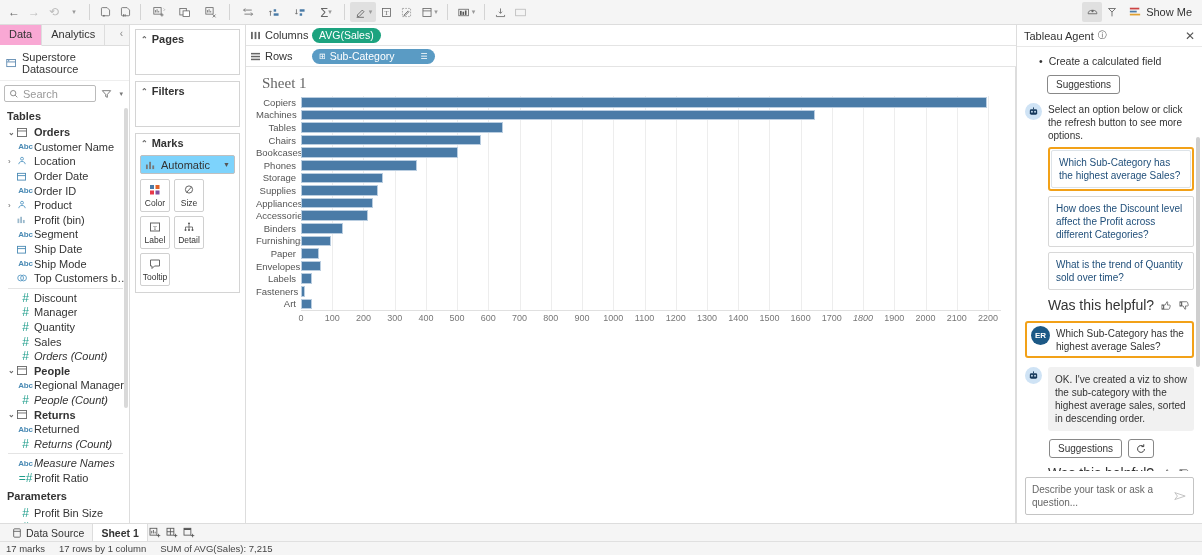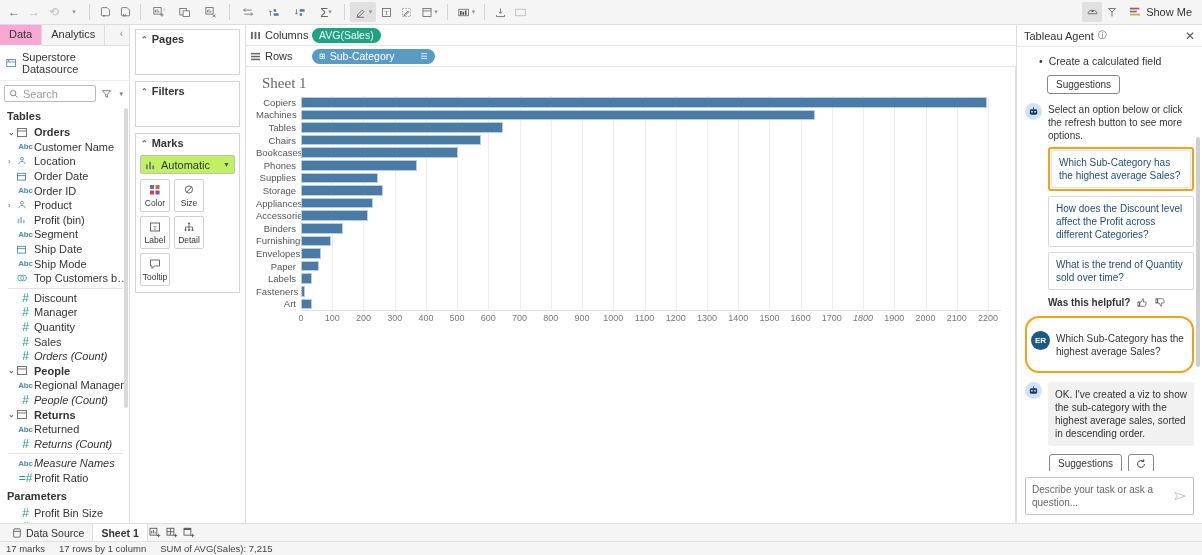--- a/index.html
+++ b/index.html
@@ -62,21 +62,21 @@
 
   
   .center { flex:1; display:flex; min-width:0; }
   .shelfcol { width:116px; min-width:116px; border-right:1px solid #ddd; background:#fff; padding:4px 5px 0 5px; }
   .card { border:1px solid #d4d4d4; margin-bottom:6px; background:#fff; }
   .card-h { font-weight:bold; font-size:11px; padding:3px 5px; display:flex; align-items:center; gap:4px; color:#333;}
   .card-h .chev { font-size:8px; color:#666; }
   .card-body { min-height:26px; }
   .marks-sel {
     margin:3px 4px 5px 4px; height:19px; border:1px solid #c0c0c0; border-radius:2px;
-    display:flex; align-items:center; gap:5px; padding:0 4px; font-size:11px; background:#bef264;
+    display:flex; align-items:center; gap:5px; padding:0 4px; font-size:11px; background:#7dd3fc;
   }
   .marks-sel .arrow { margin-left:auto; font-size:7px; color:#555; }
   .marks-grid { display:flex; flex-wrap:wrap; gap:4px; padding:0 4px 6px 4px; }
   .mk {
     width:30px; height:33px; border:1px solid #d0d0d0; border-radius:2px; background:#fff;
     display:flex; flex-direction:column; align-items:center; justify-content:center; gap:2px;
     font-size:8.5px; color:#333;
   }
   .mk .g { font-size:11px; line-height:11px; }
 
@@ -124,23 +124,23 @@
     width:19px; height:19px; border-radius:50%; background:#1c5986; flex:0 0 19px;
     display:flex; align-items:center; justify-content:center; color:#fff; font-size:8px; font-weight:bold;
   }
   .msg-text { font-size:10px; line-height:13px; color:#333; }
   .opt {
     border:1px solid #d8d8d8; border-radius:2px; padding:5px 7px; margin-top:5px;
     font-size:10px; line-height:13px; color:#1f4e79; background:#fff;
   }
   .hl-box { border:2px solid #f2a118; border-radius:3px; padding:1px; margin-top:5px; }
   .hl-box .opt { margin-top:0; border-color:#dde3e8; }
-  .helpful { display:flex; align-items:center; gap:7px; margin:7px 0 0 8px; font-size:10px; color:#333;font-weight:bold;}
+  .helpful { display:flex; align-items:center; gap:7px; margin:7px 0 0 8px; font-size:14px; color:#333;}
   .helpful .tu { font-size:11px; color:#555; }
-  .userq-hl { border:2px solid #f2a118; border-radius:14px; padding:13px 4px; margin-top:8px; display:flex; gap:6px; align-items:flex-start;}
+  .userq-hl { border:2px solid #f2a118; border-radius:3px; padding:3px 4px; margin-top:8px; display:flex; gap:6px; align-items:flex-start;}
   .botmsg { background:#f1f1f1; border-radius:3px; padding:6px 7px; font-size:10px; line-height:13px; color:#333; }
   .btn-row { display:flex; gap:6px; align-items:center; margin:8px 0 0 24px; }
   .refresh-btn { border:1px solid #888; border-radius:3px; width:26px; height:19px; display:flex; align-items:center; justify-content:center; font-size:11px; color:#333;}
   .agent-scroll { position:absolute; right:2px; top:90px; width:4px; height:230px; background:#cfcfcf; border-radius:2px;}
   .agent-input-wrap { padding:6px 8px 8px 8px; }
   .agent-input {
     border:1px solid #c4c4c4; border-radius:2px; min-height:38px; padding:5px 6px;
     display:flex; align-items:flex-start; font-size:10px; color:#666; line-height:13px;
   }
   .send-ic { margin-left:auto; color:#bbb; font-size:13px; align-self:center; }
@@ -821,20 +821,50 @@
                       <div class="gl" style="left: 562.091px;"></div>
                       <div class="gl" style="left: 593.318px;"></div>
                       <div class="gl" style="left: 624.545px;"></div>
                       <div class="gl" style="left: 655.773px;"></div>
                       <div class="gl" style="left: 687px;"></div>
                     </div>
                     <div class="bar" title="Phones: 371" style="width: 115.853px; background: rgb(74, 123, 167);"></div>
                   </div>
                 </div>
                 <div class="row">
+                  <div class="cat">Storage</div>
+                  <div class="barwrap">
+                    <div class="gridlines">
+                      <div class="gl" style="left: 31.2273px;"></div>
+                      <div class="gl" style="left: 62.4545px;"></div>
+                      <div class="gl" style="left: 93.6818px;"></div>
+                      <div class="gl" style="left: 124.909px;"></div>
+                      <div class="gl" style="left: 156.136px;"></div>
+                      <div class="gl" style="left: 187.364px;"></div>
+                      <div class="gl" style="left: 218.591px;"></div>
+                      <div class="gl" style="left: 249.818px;"></div>
+                      <div class="gl" style="left: 281.045px;"></div>
+                      <div class="gl" style="left: 312.273px;"></div>
+                      <div class="gl" style="left: 343.5px;"></div>
+                      <div class="gl" style="left: 374.727px;"></div>
+                      <div class="gl" style="left: 405.955px;"></div>
+                      <div class="gl" style="left: 437.182px;"></div>
+                      <div class="gl" style="left: 468.409px;"></div>
+                      <div class="gl" style="left: 499.636px;"></div>
+                      <div class="gl" style="left: 530.864px;"></div>
+                      <div class="gl" style="left: 562.091px;"></div>
+                      <div class="gl" style="left: 593.318px;"></div>
+                      <div class="gl" style="left: 624.545px;"></div>
+                      <div class="gl" style="left: 655.773px;"></div>
+                      <div class="gl" style="left: 687px;"></div>
+                    </div>
+                    <div class="bar" title="Storage: 264" style="width: 82.44px; background: rgb(74, 123, 167);"></div>
+                  </div>
+                </div>
+                <div class="row">
                   <div class="cat">Supplies</div>
                   <div class="barwrap">
                     <div class="gridlines">
                       <div class="gl" style="left: 31.2273px;"></div>
                       <div class="gl" style="left: 62.4545px;"></div>
                       <div class="gl" style="left: 93.6818px;"></div>
                       <div class="gl" style="left: 124.909px;"></div>
                       <div class="gl" style="left: 156.136px;"></div>
                       <div class="gl" style="left: 187.364px;"></div>
                       <div class="gl" style="left: 218.591px;"></div>
@@ -851,50 +881,20 @@
                       <div class="gl" style="left: 562.091px;"></div>
                       <div class="gl" style="left: 593.318px;"></div>
                       <div class="gl" style="left: 624.545px;"></div>
                       <div class="gl" style="left: 655.773px;"></div>
                       <div class="gl" style="left: 687px;"></div>
                     </div>
                     <div class="bar" title="Supplies: 246" style="width: 76.8191px; background: rgb(74, 123, 167);"></div>
                   </div>
                 </div>
                 <div class="row">
-                  <div class="cat">Storage</div>
-                  <div class="barwrap">
-                    <div class="gridlines">
-                      <div class="gl" style="left: 31.2273px;"></div>
-                      <div class="gl" style="left: 62.4545px;"></div>
-                      <div class="gl" style="left: 93.6818px;"></div>
-                      <div class="gl" style="left: 124.909px;"></div>
-                      <div class="gl" style="left: 156.136px;"></div>
-                      <div class="gl" style="left: 187.364px;"></div>
-                      <div class="gl" style="left: 218.591px;"></div>
-                      <div class="gl" style="left: 249.818px;"></div>
-                      <div class="gl" style="left: 281.045px;"></div>
-                      <div class="gl" style="left: 312.273px;"></div>
-                      <div class="gl" style="left: 343.5px;"></div>
-                      <div class="gl" style="left: 374.727px;"></div>
-                      <div class="gl" style="left: 405.955px;"></div>
-                      <div class="gl" style="left: 437.182px;"></div>
-                      <div class="gl" style="left: 468.409px;"></div>
-                      <div class="gl" style="left: 499.636px;"></div>
-                      <div class="gl" style="left: 530.864px;"></div>
-                      <div class="gl" style="left: 562.091px;"></div>
-                      <div class="gl" style="left: 593.318px;"></div>
-                      <div class="gl" style="left: 624.545px;"></div>
-                      <div class="gl" style="left: 655.773px;"></div>
-                      <div class="gl" style="left: 687px;"></div>
-                    </div>
-                    <div class="bar" title="Storage: 264" style="width: 82.44px; background: rgb(74, 123, 167);"></div>
-                  </div>
-                </div>
-                <div class="row">
                   <div class="cat">Appliances</div>
                   <div class="barwrap">
                     <div class="gridlines">
                       <div class="gl" style="left: 31.2273px;"></div>
                       <div class="gl" style="left: 62.4545px;"></div>
                       <div class="gl" style="left: 93.6818px;"></div>
                       <div class="gl" style="left: 124.909px;"></div>
                       <div class="gl" style="left: 156.136px;"></div>
                       <div class="gl" style="left: 187.364px;"></div>
                       <div class="gl" style="left: 218.591px;"></div>
@@ -1001,20 +1001,50 @@
                       <div class="gl" style="left: 562.091px;"></div>
                       <div class="gl" style="left: 593.318px;"></div>
                       <div class="gl" style="left: 624.545px;"></div>
                       <div class="gl" style="left: 655.773px;"></div>
                       <div class="gl" style="left: 687px;"></div>
                     </div>
                     <div class="bar" title="Furnishings: 95" style="width: 29.6659px; background: rgb(74, 123, 167);"></div>
                   </div>
                 </div>
                 <div class="row">
+                  <div class="cat">Paper</div>
+                  <div class="barwrap">
+                    <div class="gridlines">
+                      <div class="gl" style="left: 31.2273px;"></div>
+                      <div class="gl" style="left: 62.4545px;"></div>
+                      <div class="gl" style="left: 93.6818px;"></div>
+                      <div class="gl" style="left: 124.909px;"></div>
+                      <div class="gl" style="left: 156.136px;"></div>
+                      <div class="gl" style="left: 187.364px;"></div>
+                      <div class="gl" style="left: 218.591px;"></div>
+                      <div class="gl" style="left: 249.818px;"></div>
+                      <div class="gl" style="left: 281.045px;"></div>
+                      <div class="gl" style="left: 312.273px;"></div>
+                      <div class="gl" style="left: 343.5px;"></div>
+                      <div class="gl" style="left: 374.727px;"></div>
+                      <div class="gl" style="left: 405.955px;"></div>
+                      <div class="gl" style="left: 437.182px;"></div>
+                      <div class="gl" style="left: 468.409px;"></div>
+                      <div class="gl" style="left: 499.636px;"></div>
+                      <div class="gl" style="left: 530.864px;"></div>
+                      <div class="gl" style="left: 562.091px;"></div>
+                      <div class="gl" style="left: 593.318px;"></div>
+                      <div class="gl" style="left: 624.545px;"></div>
+                      <div class="gl" style="left: 655.773px;"></div>
+                      <div class="gl" style="left: 687px;"></div>
+                    </div>
+                    <div class="bar" title="Paper: 58" style="width: 18.1118px; background: rgb(74, 123, 167);"></div>
+                  </div>
+                </div>
+                <div class="row">
                   <div class="cat">Envelopes</div>
                   <div class="barwrap">
                     <div class="gridlines">
                       <div class="gl" style="left: 31.2273px;"></div>
                       <div class="gl" style="left: 62.4545px;"></div>
                       <div class="gl" style="left: 93.6818px;"></div>
                       <div class="gl" style="left: 124.909px;"></div>
                       <div class="gl" style="left: 156.136px;"></div>
                       <div class="gl" style="left: 187.364px;"></div>
                       <div class="gl" style="left: 218.591px;"></div>
@@ -1028,50 +1058,20 @@
                       <div class="gl" style="left: 468.409px;"></div>
                       <div class="gl" style="left: 499.636px;"></div>
                       <div class="gl" style="left: 530.864px;"></div>
                       <div class="gl" style="left: 562.091px;"></div>
                       <div class="gl" style="left: 593.318px;"></div>
                       <div class="gl" style="left: 624.545px;"></div>
                       <div class="gl" style="left: 655.773px;"></div>
                       <div class="gl" style="left: 687px;"></div>
                     </div>
                     <div class="bar" title="Envelopes: 64" style="width: 19.9855px; background: rgb(74, 123, 167);"></div>
-                  </div>
-                </div>
-                <div class="row">
-                  <div class="cat">Paper</div>
-                  <div class="barwrap">
-                    <div class="gridlines">
-                      <div class="gl" style="left: 31.2273px;"></div>
-                      <div class="gl" style="left: 62.4545px;"></div>
-                      <div class="gl" style="left: 93.6818px;"></div>
-                      <div class="gl" style="left: 124.909px;"></div>
-                      <div class="gl" style="left: 156.136px;"></div>
-                      <div class="gl" style="left: 187.364px;"></div>
-                      <div class="gl" style="left: 218.591px;"></div>
-                      <div class="gl" style="left: 249.818px;"></div>
-                      <div class="gl" style="left: 281.045px;"></div>
-                      <div class="gl" style="left: 312.273px;"></div>
-                      <div class="gl" style="left: 343.5px;"></div>
-                      <div class="gl" style="left: 374.727px;"></div>
-                      <div class="gl" style="left: 405.955px;"></div>
-                      <div class="gl" style="left: 437.182px;"></div>
-                      <div class="gl" style="left: 468.409px;"></div>
-                      <div class="gl" style="left: 499.636px;"></div>
-                      <div class="gl" style="left: 530.864px;"></div>
-                      <div class="gl" style="left: 562.091px;"></div>
-                      <div class="gl" style="left: 593.318px;"></div>
-                      <div class="gl" style="left: 624.545px;"></div>
-                      <div class="gl" style="left: 655.773px;"></div>
-                      <div class="gl" style="left: 687px;"></div>
-                    </div>
-                    <div class="bar" title="Paper: 58" style="width: 18.1118px; background: rgb(74, 123, 167);"></div>
                   </div>
                 </div>
                 <div class="row">
                   <div class="cat">Labels</div>
                   <div class="barwrap">
                     <div class="gridlines">
                       <div class="gl" style="left: 31.2273px;"></div>
                       <div class="gl" style="left: 62.4545px;"></div>
                       <div class="gl" style="left: 93.6818px;"></div>
                       <div class="gl" style="left: 124.909px;"></div>

